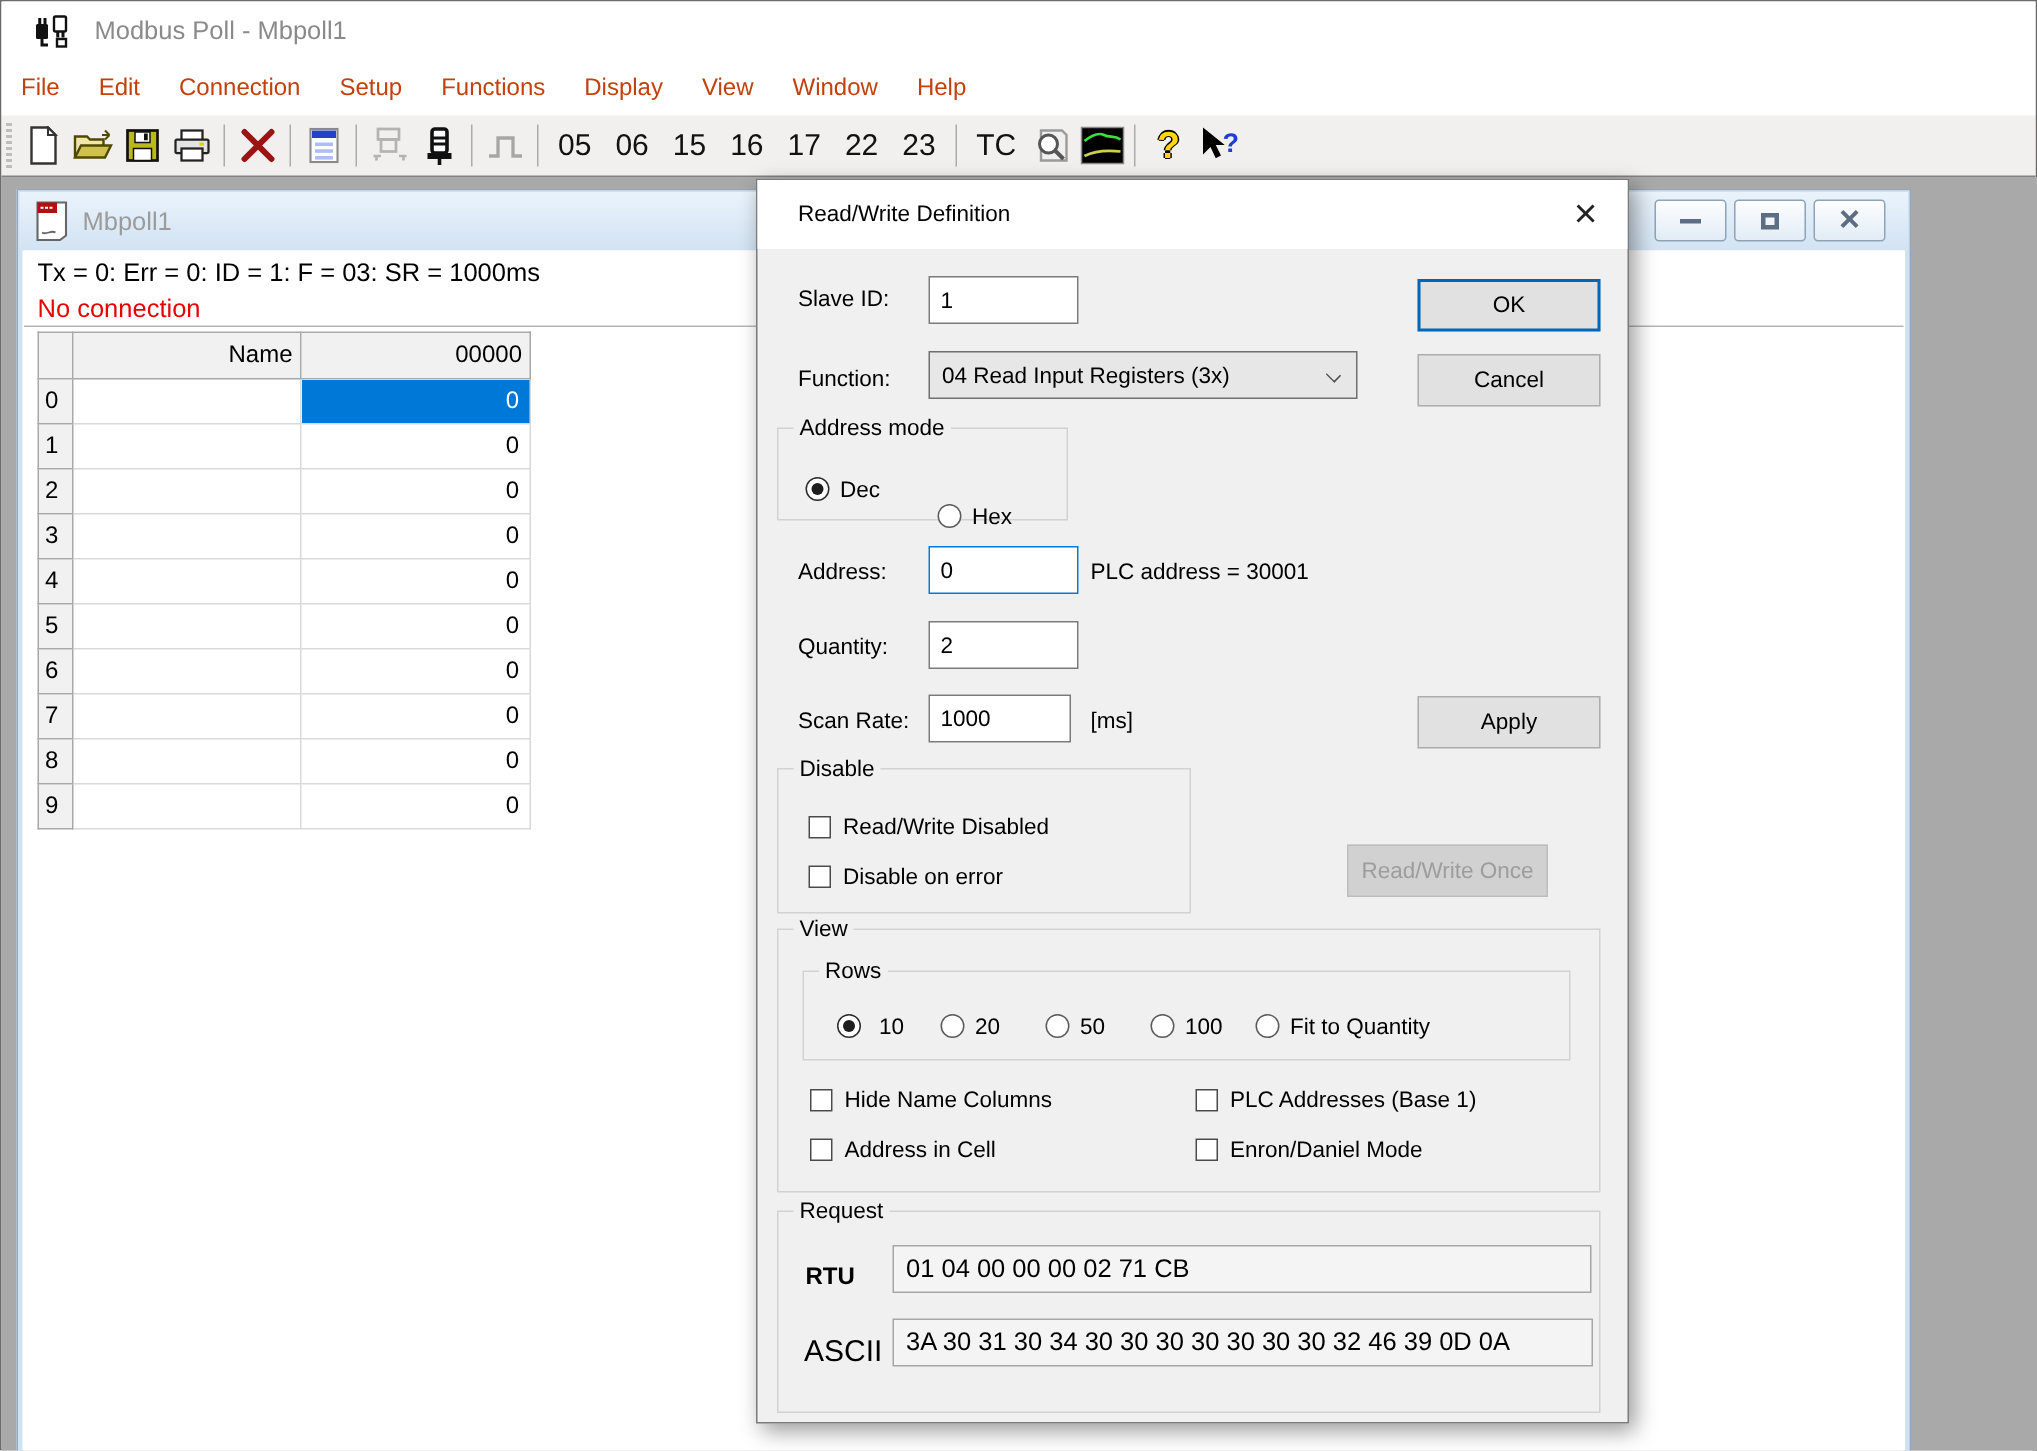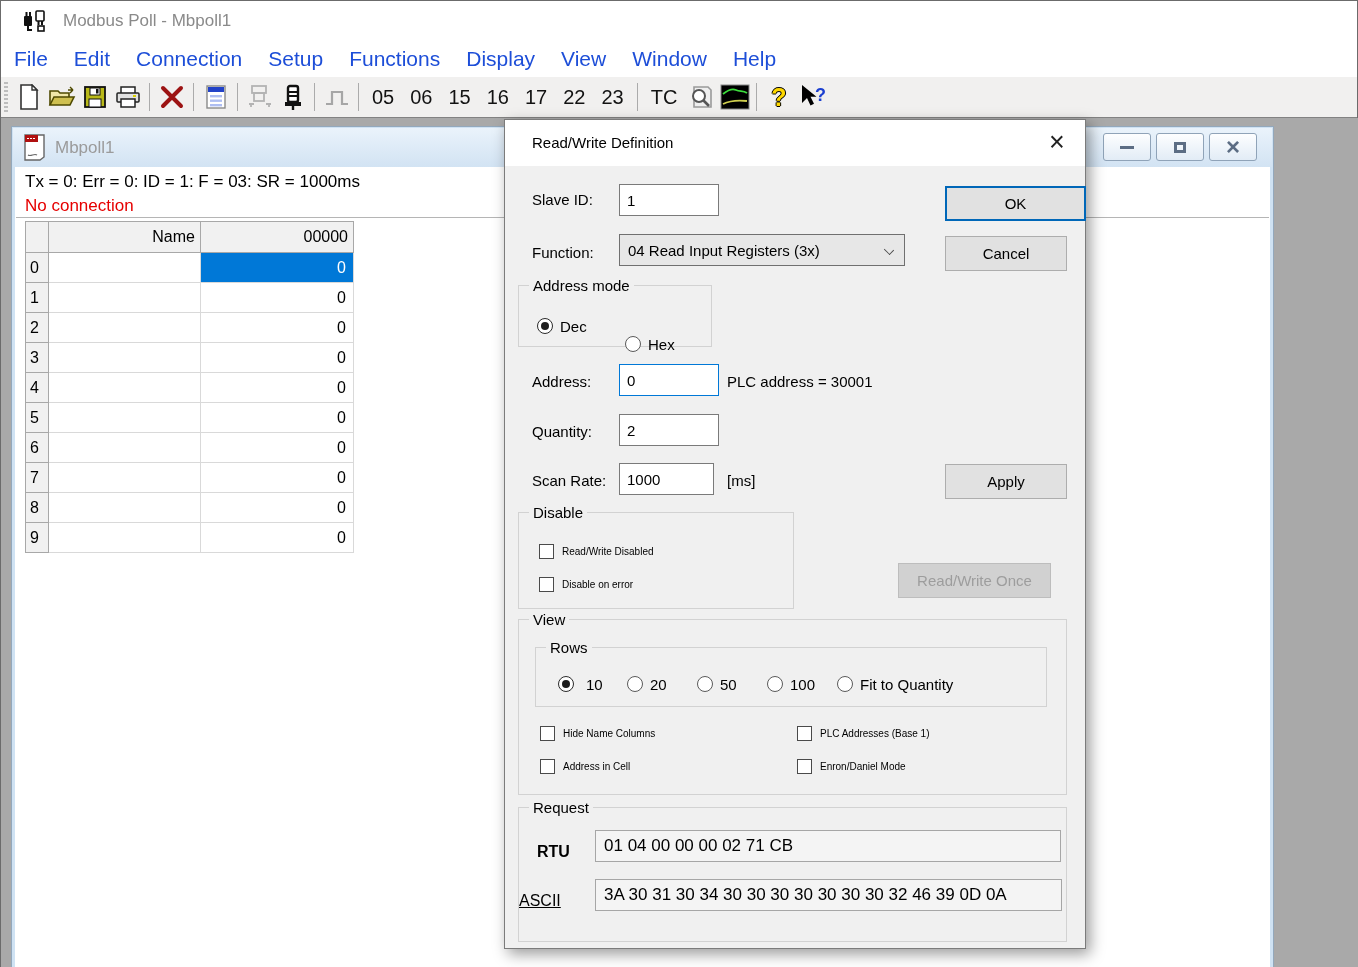--- a/index.html
+++ b/index.html
@@ -7,21 +7,21 @@
     font-family:"Liberation Sans", sans-serif; background:#fff; }
   .app { position:relative; width:1358px; height:967px; border:1px solid #6b6b6b; background:#fff; }
 
   
   .app-titlebar { position:absolute; left:0; top:0; right:0; height:40px; background:#fff; display:flex; align-items:center; }
   .app-icon { margin-left:20px; width:28px; height:28px; }
   .app-title { margin-left:14px; font-size:17px; color:#8a8a8a; }
 
   
   .menubar { position:absolute; left:0; top:40px; right:0; height:36px; background:#fff; display:flex; align-items:center; }
-  .menu-item { padding:0 13px; font-size:21px; color:#1d4ed8; line-height:36px; }
+  .menu-item { padding:0 13px; font-size:16px; color:#c2410c; line-height:36px; }
 
   
   .toolbar { position:absolute; left:0; top:76px; right:0; height:41px; background:#f1f0ef;
     border-bottom:1px solid #828282; display:flex; align-items:center; }
   .grip { width:4px; height:30px; margin:0 4px 0 3px;
     background:repeating-linear-gradient(to bottom,#bdbdbd 0 2px,transparent 2px 4px); }
   .ti { width:33px; height:30px; display:flex; align-items:center; justify-content:center; }
   .tsep { width:1px; height:28px; background:#ababab; margin:0 5px; }
   .tnum { font-size:20px; color:#121212; padding:0 8px; line-height:38px; }
   .help-q { font-size:25px; font-weight:800; color:#ffd800;
@@ -79,21 +79,21 @@
   .combo { position:absolute; background:#e7e7e7; border:1px solid #707070; font-size:15px;
     display:flex; align-items:center; padding-left:8px; }
   .chev { position:absolute; right:11px; top:11px; width:8px; height:8px;
     border-right:1px solid #4a4a4a; border-bottom:1px solid #4a4a4a; transform:rotate(45deg) scale(1,.8); }
   .grp { position:absolute; border:1px solid #d2d2d2; }
   .grp-label { position:absolute; top:-9px; left:10px; background:#f0f0f0; padding:0 4px; font-size:15px; color:#000; white-space:nowrap; }
   .radio { position:absolute; display:flex; align-items:center; gap:7px; font-size:15px; color:#000; height:20px; }
   .circ { width:16px; height:16px; border-radius:50%; border:1px solid #5a5a5a; background:#fff; position:relative; flex:none; }
   .radio.checked .circ { border-color:#2b2b2b; }
   .radio.checked .circ::after { content:""; position:absolute; inset:3px; border-radius:50%; background:#1e1e1e; }
-  .cb { position:absolute; display:flex; align-items:center; gap:8px; font-size:10px; color:#000; height:20px; }
+  .cb { position:absolute; display:flex; align-items:center; gap:8px; font-size:15px; color:#000; height:20px; }
   .box { width:15px; height:15px; border:1px solid #4a4a4a; background:#fff; flex:none; }
   .ro { position:absolute; background:#f4f4f4; border:1px solid #a6a6a6; font-size:17px;
     display:flex; align-items:center; padding-left:8px; white-space:pre; }
 </style>
 </head>
 <body>
 
 <div class="app">
 
   <div class="app-titlebar">
@@ -329,21 +329,21 @@
     <div class="dlg-titlebar">
       <div class="dlg-title">Read/Write Definition</div>
       <div class="dlg-close">
           <span>×</span>
         </div>
     </div>
     <div class="dlg-body">
 
       <div class="lbl" style="left:27px; top:24px;">Slave ID:</div>
       <div class="tf" style="left:114px; top:18px; width:100px; height:32px;">1</div>
-      <div class="btn default" style="left:440px; top:20px; width:141px; height:35px;">OK</div>
+      <div class="btn default" style="left:440px; top:20px; width:122px; height:35px;">OK</div>
 
       <div class="lbl" style="left:27px; top:77px;">Function:</div>
       <div class="combo" style="left:114px; top:68px; width:286px; height:32px;">
         <span>04 Read Input Registers (3x)</span>
         <div class="chev"></div>
       </div>
       <div class="btn" style="left:440px; top:70px; width:122px; height:35px;">Cancel</div>
 
       <div class="grp" style="left:13px; top:119px; width:194px; height:62px;">
         <div class="grp-label">Address mode</div>
@@ -373,21 +373,21 @@
         <div class="grp-label">Disable</div>
         <div class="cb" style="left:20px; top:28px;">
           <div class="box"></div>
           <span>Read/Write Disabled</span>
         </div>
         <div class="cb" style="left:20px; top:61px;text-align:right;">
           <div class="box"></div>
           <span>Disable on error</span>
         </div>
       </div>
-      <div class="btn disabled" style="left:393px; top:397px; width:153px; height:35px;">Read/Write Once</div>
+      <div class="btn disabled" style="left:393px; top:397px; width:134px; height:35px;">Read/Write Once</div>
 
       <div class="grp" style="left:13px; top:453px; width:549px; height:176px;">
         <div class="grp-label">View</div>
         <div class="grp" style="left:16px; top:27px; width:512px; height:60px;">
           <div class="grp-label">Rows</div>
           <div class="radio checked" style="left:22px; top:26px;gap:12px;">
             <div class="circ"></div>
             <span>10</span>
           </div>
           <div class="radio" style="left:91px; top:26px;">
@@ -422,20 +422,20 @@
         <div class="cb" style="left:278px; top:136px;">
           <div class="box"></div>
           <span>Enron/Daniel Mode</span>
         </div>
       </div>
 
       <div class="grp" style="left:13px; top:641px; width:549px; height:135px;">
         <div class="grp-label">Request</div>
         <div class="lbl" style="left:18px; top:34px; font-weight:bold; font-size:16px;">RTU</div>
         <div class="ro" style="left:76px; top:22px; width:466px; height:32px;">01 04 00 00 00 02 71 CB</div>
-        <div class="lbl" style="left:0; top:83px; font-size:16px;text-decoration:underline;">ASCII</div>
+        <div class="lbl" style="left:17px; top:83px; font-size:20px;">ASCII</div>
         <div class="ro" style="left:76px; top:71px; width:467px; height:32px;">3A 30 31 30 34 30 30 30 30 30 30 30 32 46 39 0D 0A</div>
       </div>
 
     </div>
   </div>
 
 </div>
 
 </body></html>

